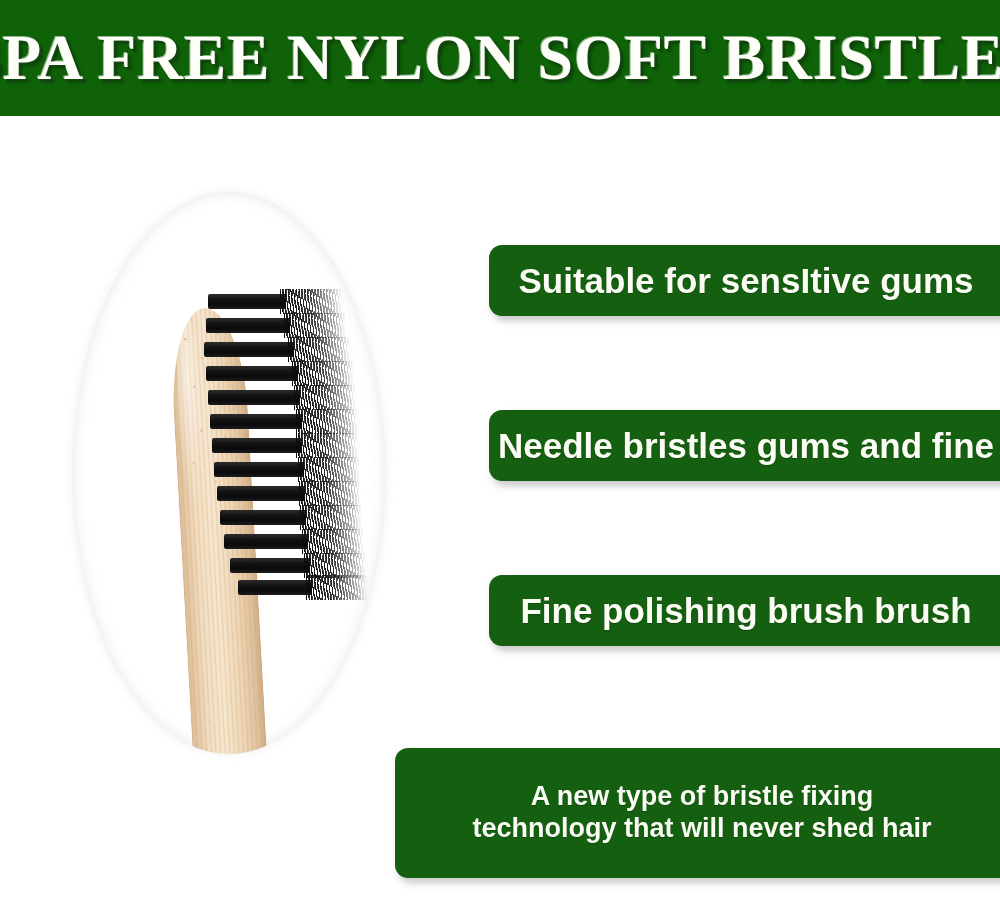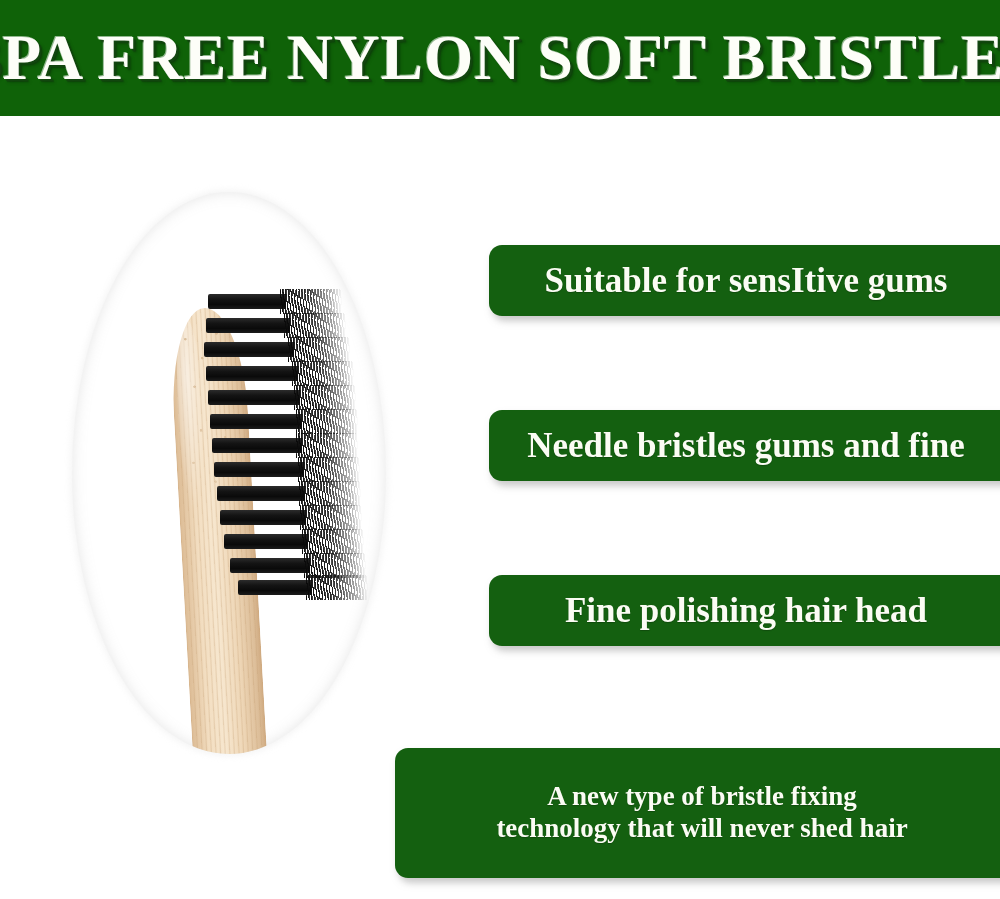--- a/index.html
+++ b/index.html
@@ -188,21 +188,21 @@
     position: absolute;
     background: #146010;
     border-radius: 13px;
     box-shadow: 3px 5px 7px rgba(150,150,150,0.50);
     display: flex;
     align-items: center;
     justify-content: center;
     box-sizing: border-box;
   }
   .feature-text {
-    font-family: Liberation Serif, serif;
+    font-family: Liberation Sans, sans-serif;
     font-weight: bold;
     color: #fbfcf4;
     text-align: center;
     line-height: 1.18;
     white-space: pre-line;
     text-shadow: 0 1px 1px rgba(0,0,0,0.22);
   }
   .fb1 { left: 489px; top: 245px;  width: 540px; height: 71px; }
   .fb2 { left: 489px; top: 410px;  width: 540px; height: 71px; }
   .fb3 { left: 489px; top: 575px;  width: 540px; height: 71px; }
@@ -247,21 +247,21 @@
 
   <div class="feature-box fb1">
     <span class="feature-text">Suitable for sensItive gums</span>
   </div>
 
   <div class="feature-box fb2">
     <span class="feature-text">Needle bristles gums and fine</span>
   </div>
 
   <div class="feature-box fb3">
-    <span class="feature-text">Fine polishing hair head</span>
+    <span class="feature-text">Fine polishing brush brush</span>
   </div>
 
   <div class="feature-box fb4">
     <span class="feature-text">A new type of bristle fixing
 technology that will never shed hair</span>
   </div>
 
 </div>
 
 </body></html>

